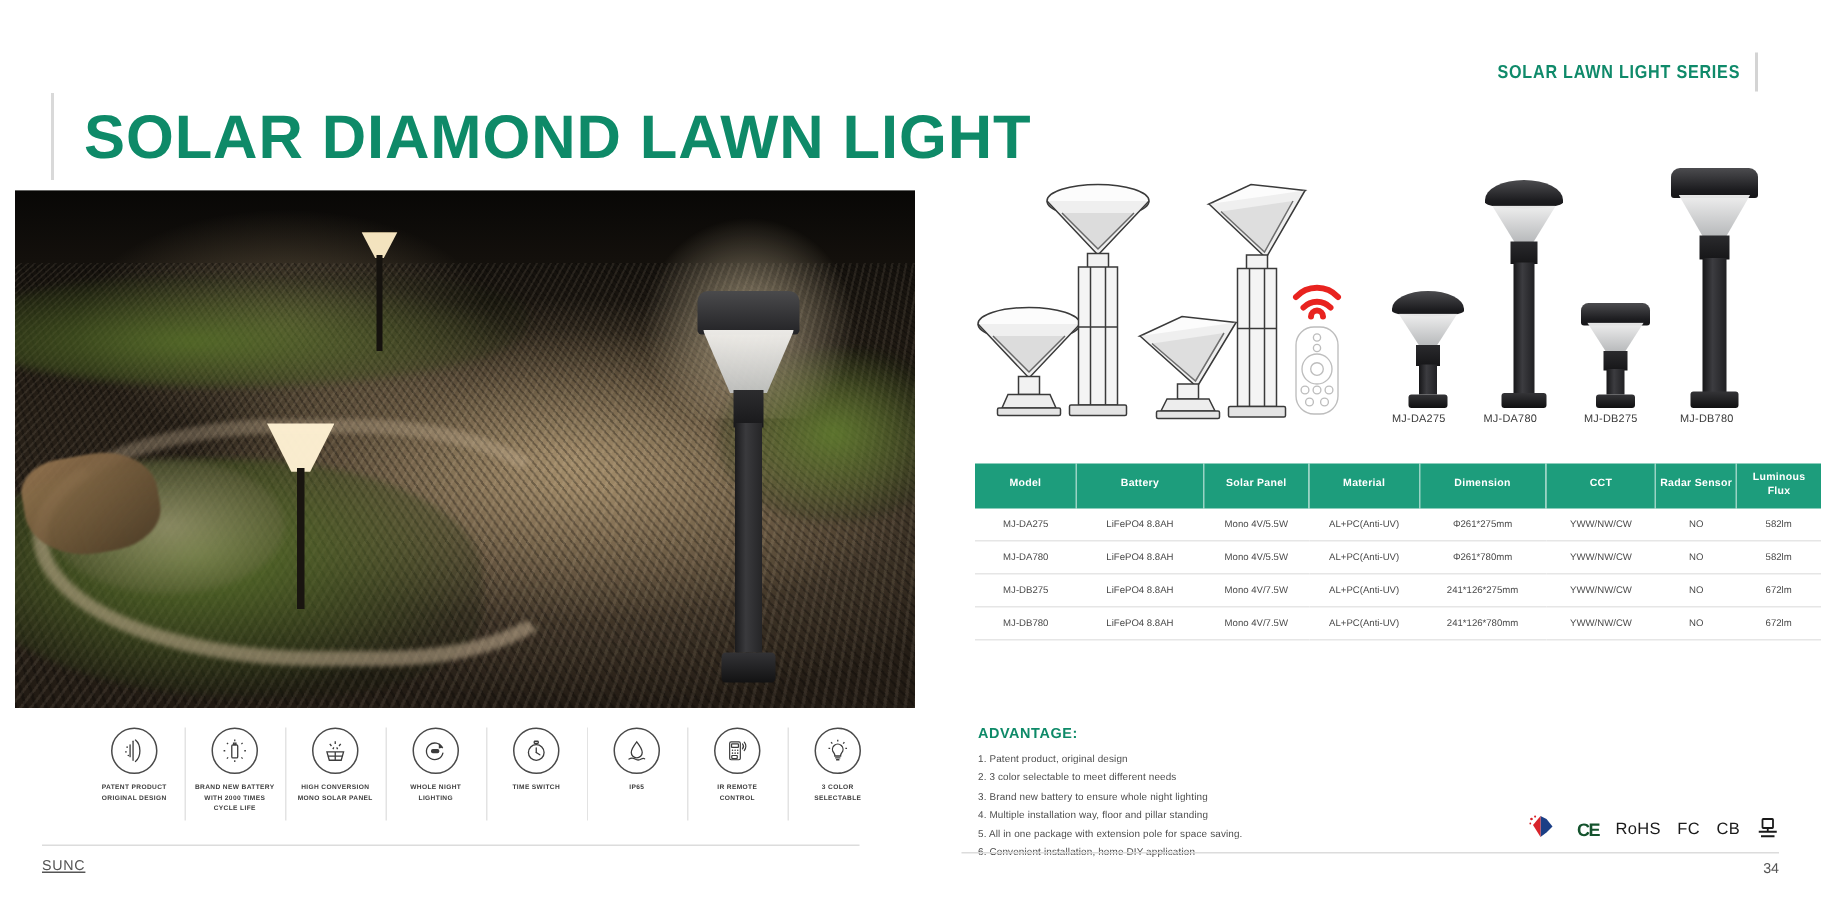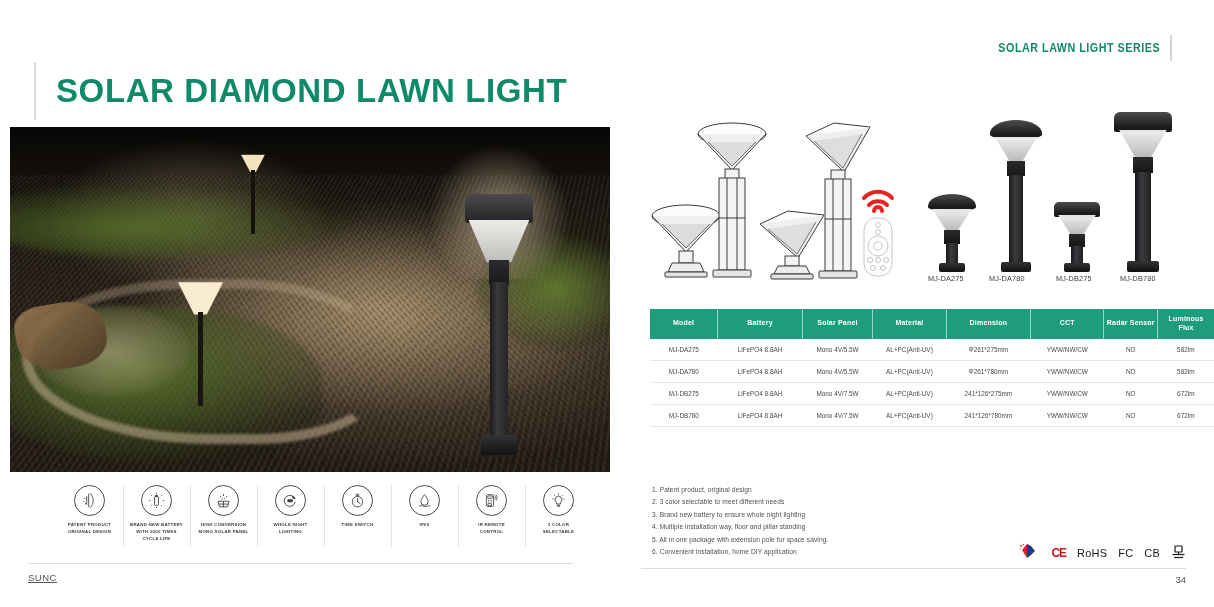--- a/index.html
+++ b/index.html
@@ -26,21 +26,21 @@
   }
   .series-divider {
     position:absolute; right:42px; top:24px;
     width:2px; height:26px; background:#d4d4d4;
   }
 
   
   .title-wrap { position:absolute; left:34px; top:62px; display:flex; align-items:center; }
   .title-bar { width:2px; height:58px; background:#d9d9d9; margin-right:20px; }
   .main-title {
-    font-size:33px; font-weight:bold; color:#0e8a68;
+    font-size:41px; font-weight:bold; color:#0e8a68;
     letter-spacing:0.6px; white-space:nowrap;
   }
 
   
   .hero {
     position:absolute; left:10px; top:127px; width:600px; height:345px;
     overflow:hidden;
     background:#0b0a08;
   }
   .hero-sky {
@@ -256,21 +256,21 @@
     font-size:6.6px; color:#4d4d4d; line-height:1.88;
     letter-spacing:0.1px;
   }
 
   
   .certs {
     position:absolute; right:28px; top:542px;
     display:flex; align-items:center; gap:11px; height:22px;
   }
   .cert-txt { font-size:11px; font-weight:normal; color:#1a1a1a; letter-spacing:0.2px; }
-  .cert-ce { font-size:12px; font-weight:bold; color:#b91c1c; letter-spacing:-1px; }
+  .cert-ce { font-size:12px; font-weight:bold; color:#14532d; letter-spacing:-1px; }
   .right-footer-rule {
     position:absolute; right:28px; top:568px; width:545px; height:1px; background:#dcdcdc;
   }
   .page-num {
     position:absolute; right:28px; top:574px;
     font-size:9.5px; color:#555;
   }
 </style>
 </head>
 <body>
@@ -605,20 +605,21 @@
       <td>AL+PC(Anti-UV)</td>
       <td>241*126*780mm</td>
       <td>YWW/NW/CW</td>
       <td>NO</td>
       <td>672lm</td>
     </tr>
   </tbody>
 </table>
 
 <div class="advantage">
+  <div class="adv-title">ADVANTAGE:</div>
   <div class="adv-item">1. Patent product, original design</div>
   <div class="adv-item">2. 3 color selectable to meet different needs</div>
   <div class="adv-item">3. Brand new battery to ensure whole night lighting</div>
   <div class="adv-item">4. Multiple installation way, floor and pillar standing</div>
   <div class="adv-item">5. All in one package with extension pole for space saving.</div>
   <div class="adv-item">6. Convenient installation, home DIY application</div>
 </div>
 
 <div class="certs">
   <span>

